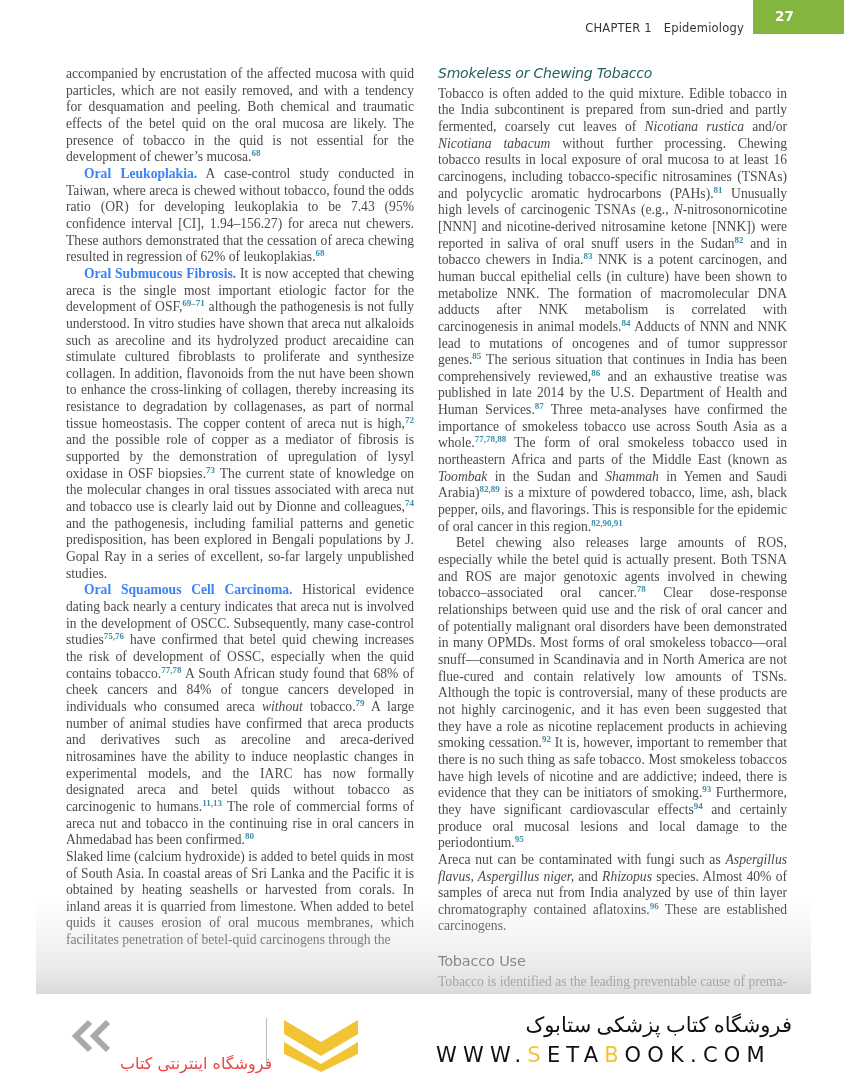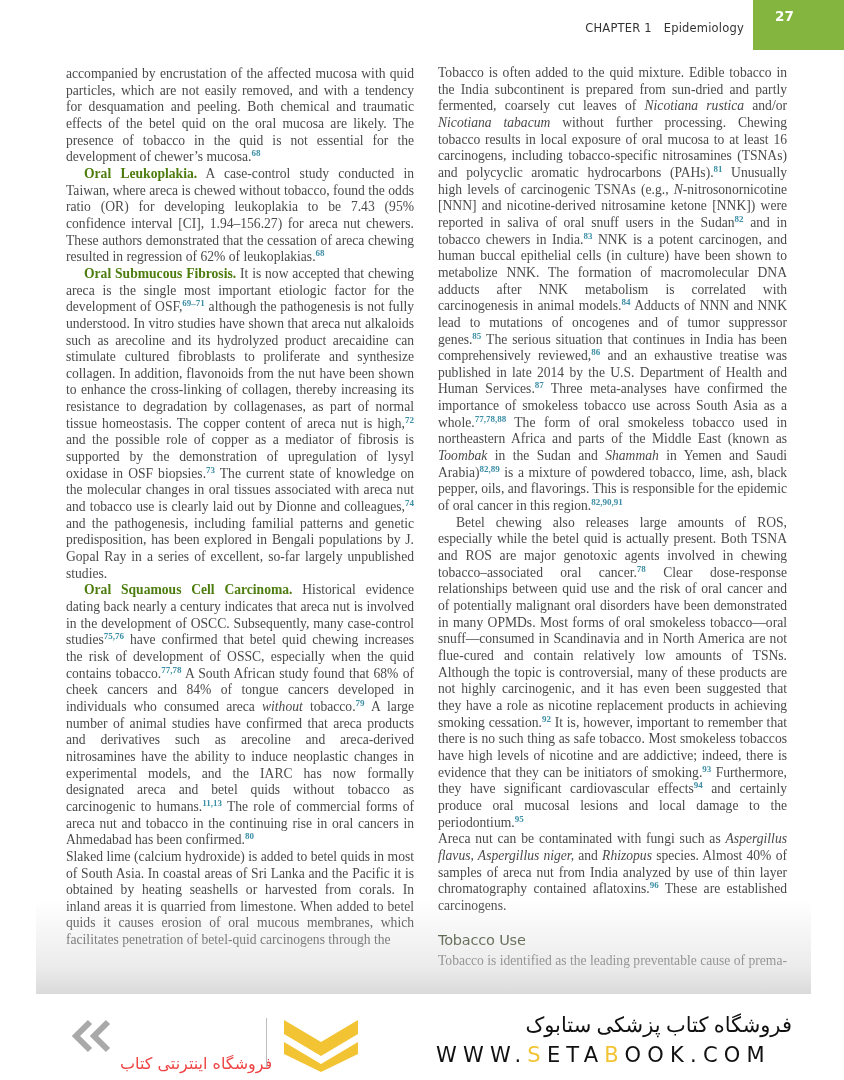--- a/index.html
+++ b/index.html
@@ -11,35 +11,35 @@
   .header {
     position: absolute; top: 0; left: 0; width: 844px; height: 50px;
   }
   .running-head {
     position: absolute; right: 100px; top: 21px;
     font-family: "DejaVu Sans", "Liberation Sans", sans-serif;
     font-size: 11.5px; color: #333; letter-spacing: 0.2px;
   }
   .running-head .chap { margin-right: 8px; }
   .page-tab {
-    position: absolute; right: 0; top: 0; width: 91px; height: 50px;
+    position: absolute; right: 0; top: 0; width: 91px; height: 34px;
     background: #84b53f; color: #fff;
     font-family: "DejaVu Sans", "Liberation Sans", sans-serif;
     font-weight: bold; font-size: 13.5px;
     box-sizing: border-box; padding-left: 22px; padding-top: 8px;
   }
   .col {
     position: absolute; top: 66px; font-size: 13.6px; line-height: 16.65px;
     text-align: justify; hyphens: manual;
   }
   .col-left { left: 66px; width: 348px; }
   .col-right { left: 438px; width: 349px; top: 65px; }
   .col p { margin: 0; }
   .col p.ind { text-indent: 18px; }
-  .runin { font-weight: bold; color: #4d7c0f; }
+  .runin { font-weight: bold; color: #3b82f6; }
   sup.ref {
     color: #3b8ea5; font-size: 9px; line-height: 0; vertical-align: 5px; font-weight: bold;
   }
   h2.sec {
     margin: 6px 0 4px 0;
     font-family: "DejaVu Sans", "Liberation Sans", sans-serif;
     font-style: italic; font-weight: normal; font-size: 14px; color: #1f5f5f;
     letter-spacing: -0.2px;
   }
   h2.sec.first { margin-top: 0; }
@@ -98,20 +98,21 @@
 
 <div class="col col-left">
   <p><span>accompanied by encrustation of the affected mucosa with quid particles, which are not easily removed, and with a tendency for desquamation and peeling. Both chemical and traumatic effects of the betel quid on the oral mucosa are likely. The presence of tobacco in the quid is not essential for the development of chewer’s mucosa.</span><sup class="ref">68</sup></p>
   <p class="ind"><span class="runin">Oral Leukoplakia.</span><span> A case-control study conducted in Taiwan, where areca is chewed without tobacco, found the odds ratio (OR) for developing leukoplakia to be 7.43 (95% confidence interval [CI], 1.94–156.27) for areca nut chewers. These authors demonstrated that the cessation of areca chewing resulted in regression of 62% of leukoplakias.</span><sup class="ref">68</sup></p>
   <p class="ind"><span class="runin">Oral Submucous Fibrosis.</span><span> It is now accepted that chewing areca is the single most important etiologic factor for the development of OSF,</span><sup class="ref">69–71</sup><span> although the pathogenesis is not fully understood. In vitro studies have shown that areca nut alkaloids such as arecoline and its hydrolyzed product arecaidine can stimulate cultured fibroblasts to proliferate and synthesize collagen. In addition, flavonoids from the nut have been shown to enhance the cross-linking of collagen, thereby increasing its resistance to degradation by collagenases, as part of normal tissue homeostasis. The copper content of areca nut is high,</span><sup class="ref">72</sup><span> and the possible role of copper as a mediator of fibrosis is supported by the demonstration of upregulation of lysyl oxidase in OSF biopsies.</span><sup class="ref">73</sup><span> The current state of knowledge on the molecular changes in oral tissues associated with areca nut and tobacco use is clearly laid out by Dionne and colleagues,</span><sup class="ref">74</sup><span> and the pathogenesis, including familial patterns and genetic predisposition, has been explored in Bengali populations by J. Gopal Ray in a series of excellent, so-far largely unpublished studies.</span></p>
   <p class="ind"><span class="runin">Oral Squamous Cell Carcinoma.</span><span> Historical evidence dating back nearly a century indicates that areca nut is involved in the development of OSCC. Subsequently, many case-control studies</span><sup class="ref">75,76</sup><span> have confirmed that betel quid chewing increases the risk of development of OSSC, especially when the quid contains tobacco.</span><sup class="ref">77,78</sup><span> A South African study found that 68% of cheek cancers and 84% of tongue cancers developed in individuals who consumed areca </span><em>without</em><span> tobacco.</span><sup class="ref">79</sup><span> A large number of animal studies have confirmed that areca products and derivatives such as arecoline and areca-derived nitrosamines have the ability to induce neoplastic changes in experimental models, and the IARC has now formally designated areca and betel quids without tobacco as carcinogenic to humans.</span><sup class="ref">11,13</sup><span> The role of commercial forms of areca nut and tobacco in the continuing rise in oral cancers in Ahmedabad has been confirmed.</span><sup class="ref">80</sup></p>
   <p>Slaked lime (calcium hydroxide) is added to betel quids in most of South Asia. In coastal areas of Sri Lanka and the Pacific it is obtained by heating seashells or harvested from corals. In inland areas it is quarried from limestone. When added to betel quids it causes erosion of oral mucous membranes, which facilitates penetration of betel-quid carcinogens through the</p>
 </div>
 
 <div class="col col-right">
+  <h2 class="sec first">Smokeless or Chewing Tobacco</h2>
   <p><span>Tobacco is often added to the quid mixture. Edible tobacco in the India subcontinent is prepared from sun-dried and partly fermented, coarsely cut leaves of </span><em>Nicotiana rustica</em><span> and/or </span><em>Nico­tiana tabacum</em><span> without further processing. Chewing tobacco results in local exposure of oral mucosa to at least 16 carcinogens, including tobacco-specific nitrosamines (TSNAs) and polycy­clic aromatic hydrocarbons (PAHs).</span><sup class="ref">81</sup><span> Unusually high levels of carcinogenic TSNAs (e.g., </span><em>N</em><span>-nitrosonornicotine [NNN] and nicotine-derived nitrosamine ketone [NNK]) were reported in saliva of oral snuff users in the Sudan</span><sup class="ref">82</sup><span> and in tobacco chewers in India.</span><sup class="ref">83</sup><span> NNK is a potent carcinogen, and human buccal epi­thelial cells (in culture) have been shown to metabolize NNK. The formation of macromolecular DNA adducts after NNK metabolism is correlated with carcinogenesis in animal mod­els.</span><sup class="ref">84</sup><span> Adducts of NNN and NNK lead to mutations of onco­genes and of tumor suppressor genes.</span><sup class="ref">85</sup><span> The serious situation that continues in India has been comprehensively reviewed,</span><sup class="ref">86</sup><span> and an exhaustive treatise was published in late 2014 by the U.S. Department of Health and Human Services.</span><sup class="ref">87</sup><span> Three meta-analyses have confirmed the importance of smokeless tobacco use across South Asia as a whole.</span><sup class="ref">77,78,88</sup><span> The form of oral smoke­less tobacco used in northeastern Africa and parts of the Middle East (known as </span><em>Toombak</em><span> in the Sudan and </span><em>Shammah</em><span> in Yemen and Saudi Arabia)</span><sup class="ref">82,89</sup><span> is a mixture of powdered tobacco, lime, ash, black pepper, oils, and flavorings. This is responsible for the epidemic of oral cancer in this region.</span><sup class="ref">82,90,91</sup></p>
   <p class="ind"><span>Betel chewing also releases large amounts of ROS, especially while the betel quid is actually present. Both TSNA and ROS are major genotoxic agents involved in chewing tobacco–asso­ciated oral cancer.</span><sup class="ref">78</sup><span> Clear dose-response relationships between quid use and the risk of oral cancer and of potentially malig­nant oral disorders have been demonstrated in many OPMDs. Most forms of oral smokeless tobacco—oral snuff—consumed in Scandinavia and in North America are not flue-cured and contain relatively low amounts of TSNs. Although the topic is controversial, many of these products are not highly carci­nogenic, and it has even been suggested that they have a role as nicotine replacement products in achieving smoking cessa­tion.</span><sup class="ref">92</sup><span> It is, however, important to remember that there is no such thing as safe tobacco. Most smokeless tobaccos have high levels of nicotine and are addictive; indeed, there is evidence that they can be initiators of smoking.</span><sup class="ref">93</sup><span> Furthermore, they have significant cardiovascular effects</span><sup class="ref">94</sup><span> and certainly produce oral mucosal lesions and local damage to the periodontium.</span><sup class="ref">95</sup></p>
   <p><span>Areca nut can be contaminated with fungi such as </span><em>Aspergillus flavus, Aspergillus niger,</em><span> and </span><em>Rhizopus</em><span> species. Almost 40% of samples of areca nut from India analyzed by use of thin layer chromatography contained aflatoxins.</span><sup class="ref">96</sup><span> These are established carcinogens.</span></p>
   <h2 class="sec upright">Tobacco Use</h2>
   <p>Tobacco is identified as the leading preventable cause of prema-</p>
 </div>
 
 <div class="fade"></div>
 <div class="cut-bottom"></div>
 

